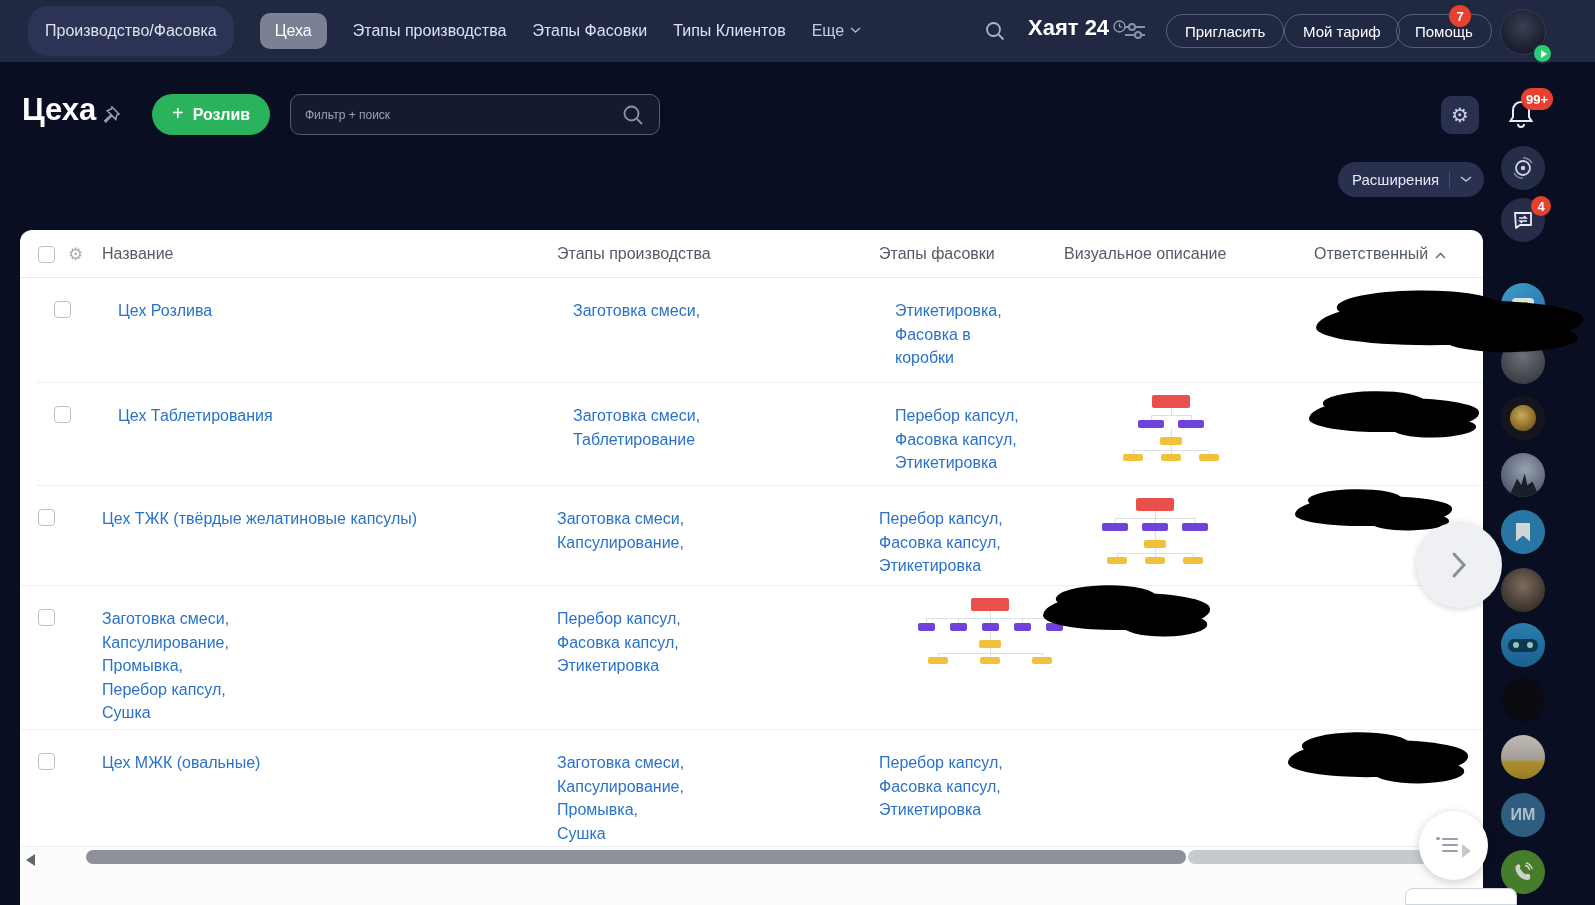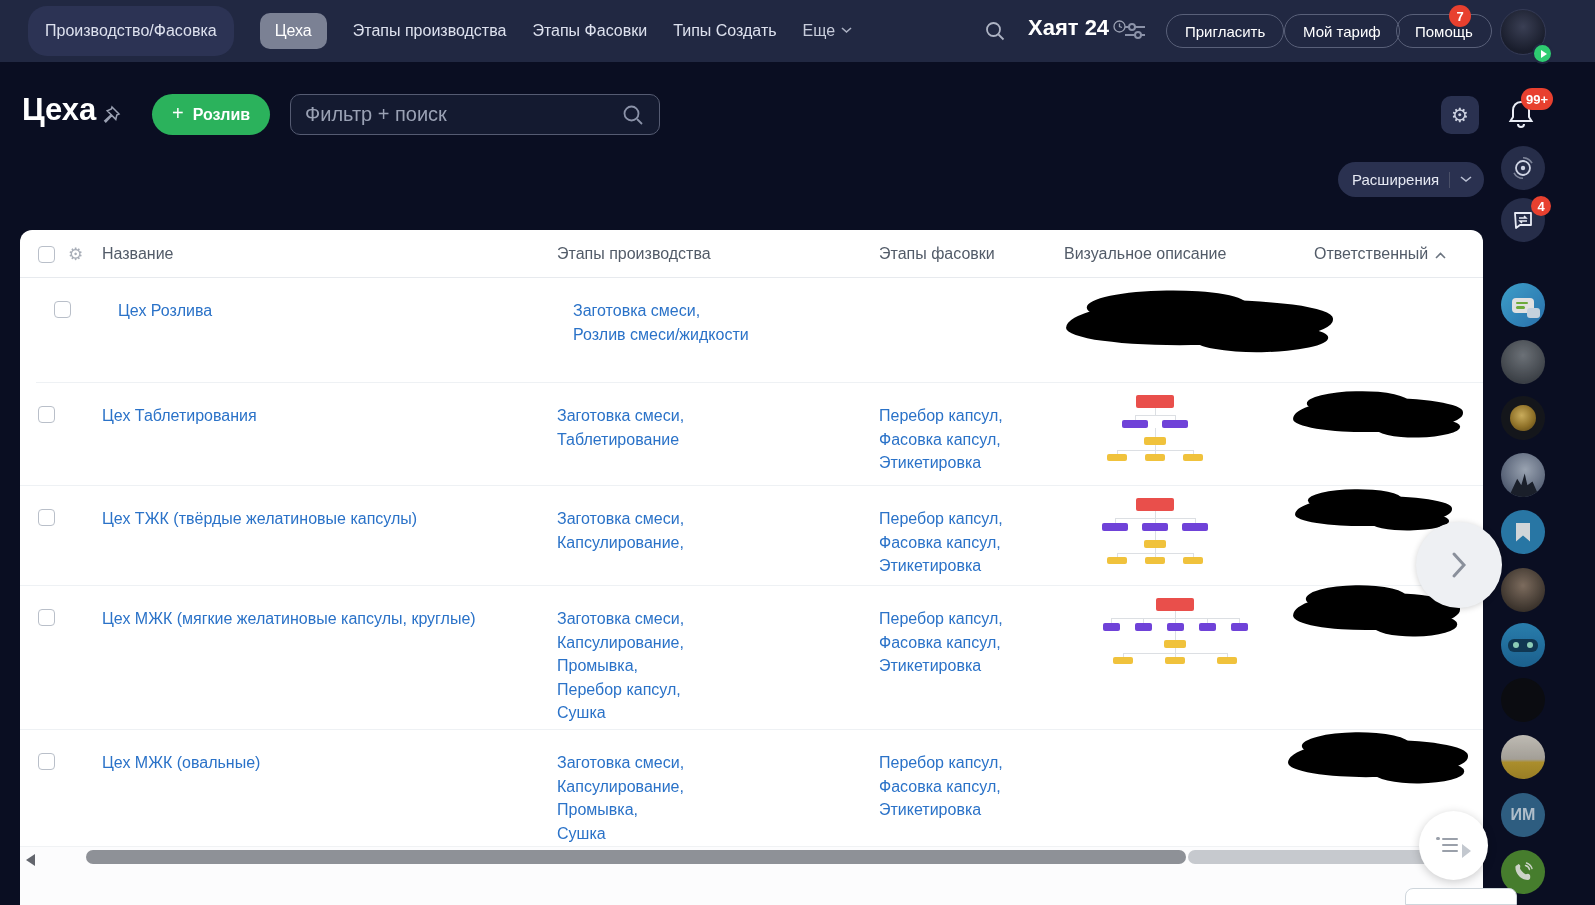--- a/index.html
+++ b/index.html
@@ -30,21 +30,21 @@
   .tb-avatar-play span { width:0; height:0; border-left:6px solid #fff; border-top:4px solid transparent; border-bottom:4px solid transparent; margin-left:2px; }
 
   
   .pg-title { position:absolute; left:22px; top:92px; color:#fff; font-size:31px; font-weight:bold; }
   .pg-pin { position:absolute; left:101px; top:105px; }
   .btn-create { position:absolute; left:152px; top:94px; height:41px; padding:0 20px; border-radius:21px; background:#2bb25c;
     color:#fff; font-size:16px; font-weight:bold; display:flex; align-items:center; gap:9px; border:none; }
   .btn-create .plus { font-size:20px; font-weight:normal; margin-top:-2px; }
   .search-box { position:absolute; left:290px; top:94px; width:370px; height:41px; background:#141a30; border:1px solid #555b72;
     border-radius:10px; display:flex; align-items:center; padding:0 14px; }
-  .search-box input { flex:1; background:transparent; border:none; outline:none; color:#3b82f6; font-size:20px;
+  .search-box input { flex:1; background:transparent; border:none; outline:none; color:#3b82f6; font-size:12px;
     font-family:"Liberation Sans","DejaVu Sans",sans-serif; }
   .search-box input::placeholder { color:#9aa1b4; }
   .btn-gear { position:absolute; left:1441px; top:96px; width:38px; height:38px; background:#2a3150; border-radius:10px;
     color:#ced3e2; font-size:20px; display:flex; align-items:center; justify-content:center; }
   .bell-wrap { position:absolute; left:1506px; top:98px; }
   .btn-ext { position:absolute; left:1338px; top:162px; height:35px; padding:0 14px; background:#2a3150; border-radius:18px;
     color:#e6e9f3; font-size:15px; display:flex; align-items:center; gap:10px; }
   .btn-ext .div { width:1px; height:16px; background:#4a5068; }
   .round-icon { position:absolute; width:44px; height:44px; border-radius:50%; background:#262d49;
     display:flex; align-items:center; justify-content:center; }
@@ -108,21 +108,21 @@
 </style>
 </head>
 <body>
 
 <div class="topbar">
   <div class="tb-left">
     <div class="tb-chip">Производство/Фасовка</div>
     <div class="tb-active">Цеха</div>
     <div class="tb-item">Этапы производства</div>
       <div class="tb-item">Этапы Фасовки</div>
-      <div class="tb-item">Типы Создать</div>
+      <div class="tb-item">Типы Клиентов</div>
     <div class="tb-more">
       <span>Еще</span>
       <span class="chev">
         <svg width="11" height="8" viewBox="0 0 11 8">
             <polyline points="1,2 5.5,6 10,2" fill="none" stroke="#aab0c2" stroke-width="1.6"></polyline>
           </svg>
       </span>
     </div>
   </div>
   <div class="tb-searchicon">
@@ -234,28 +234,32 @@
       <div class="trow" style="height: 105px; margin-left: 16px;">
         <div>
           <div class="cbx"></div>
         </div>
         <div><span class="handle"></span></div>
         <div class="cell">
           <a>Цех Розлива</a>
         </div>
         <div class="cell">
           <a>Заготовка смеси,</a>
-          <a>Розлив смеси/жидкости</a>
+        </div>
+        <div class="cell">
+          <a>Этикетировка,</a>
+          <a>Фасовка в</a>
+          <a>коробки</a>
         </div>
         <div class="visual"></div>
         <div class="resp">
           <div class="blob" style="left: -14px; top: 22px; width: 267px; height: 45px;"></div>
         </div>
       </div>
-      <div class="trow" style="height: 103px;">
+      <div class="trow" style="height: 103px; margin-left: 16px;">
         <div>
           <div class="cbx"></div>
         </div>
         <div><span class="handle"></span></div>
         <div class="cell">
           <a>Цех Таблетирования</a>
         </div>
         <div class="cell">
           <a>Заготовка смеси,</a>
           <a>Таблетирование</a>
@@ -332,23 +336,20 @@
         </div>
         <div class="resp">
           <div class="blob" style="left: -19px; top: 10px; width: 157px; height: 30px;"></div>
         </div>
       </div>
       <div class="trow" style="height: 144px;">
         <div>
           <div class="cbx"></div>
         </div>
         <div><span class="handle"></span></div>
-        <div class="cell">
-          <a>Цех МЖК (мягкие желатиновые капсулы, круглые)</a>
-        </div>
         <div class="cell">
           <a>Заготовка смеси,</a>
           <a>Капсулирование,</a>
           <a>Промывка,</a>
           <a>Перебор капсул,</a>
           <a>Сушка</a>
         </div>
         <div class="cell">
           <a>Перебор капсул,</a>
           <a>Фасовка капсул,</a>

